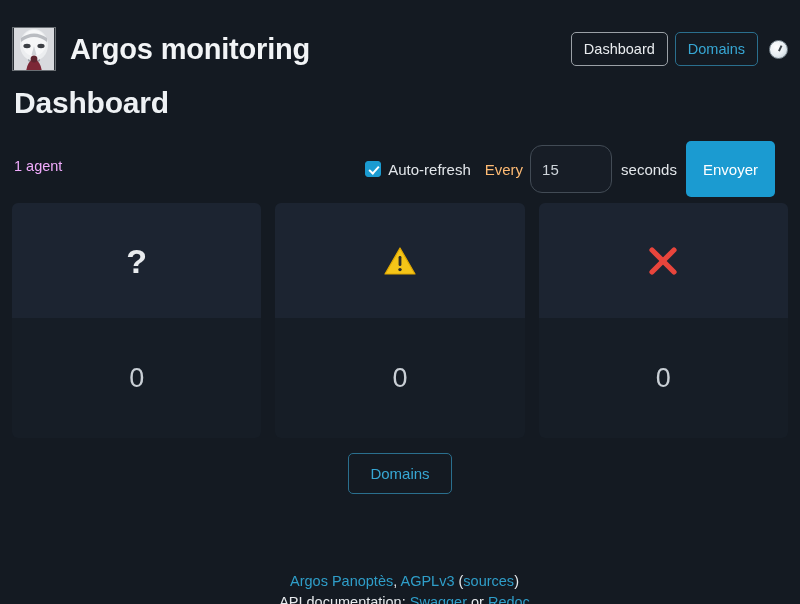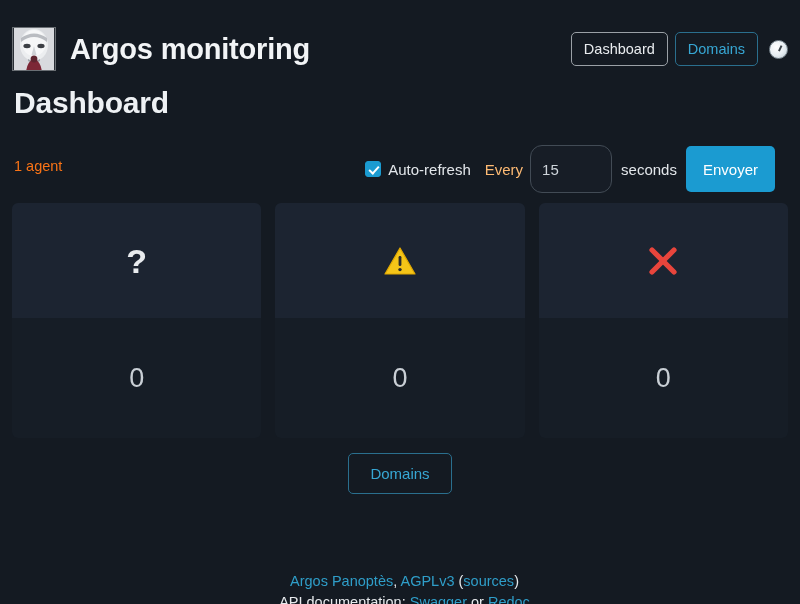--- a/index.html
+++ b/index.html
@@ -70,21 +70,21 @@
 
   
   .controls {
     position: relative;
     margin-top: 26px;
     height: 46px;
     padding: 0 12px;
   }
   .agent-link {
     position: absolute; left: 14px; top: 12px;
-    color: #f97316; font-size: 14.5px; text-decoration: none; cursor: pointer;
+    color: #f0abfc; font-size: 14.5px; text-decoration: none; cursor: pointer;
   }
   .refresh-form {
     position: absolute; right: 25px; top: 0;
     display: flex; align-items: center; gap: 0;
     height: 46px;
   }
   .chk {
     width: 16px; height: 16px; border-radius: 3px;
     background: #1b9bd1; border: 1px solid #1b9bd1;
     position: relative; cursor: pointer; flex: none;
@@ -105,21 +105,21 @@
     border-radius: 12px;
     color: #ced4da; font-size: 15px;
     padding: 0 11px;
     font-family: "Liberation Sans", sans-serif;
     outline: none;
   }
   .seconds-label { font-size: 15px; color: #e2e6ea; margin: 0 9px 0 9px; }
   .send-btn {
     background: #1b9bd1; color: #ffffff;
     border: none; border-radius: 5px;
-    height: 46px; padding: 0 17px;
+    height: 56px; padding: 0 17px;
     font-size: 15px; cursor: pointer;
     font-family: "Liberation Sans", sans-serif;
   }
 
   
   .cards {
     display: flex; gap: 14px;
     padding: 0 12px;
     margin-top: 11px;
   }

